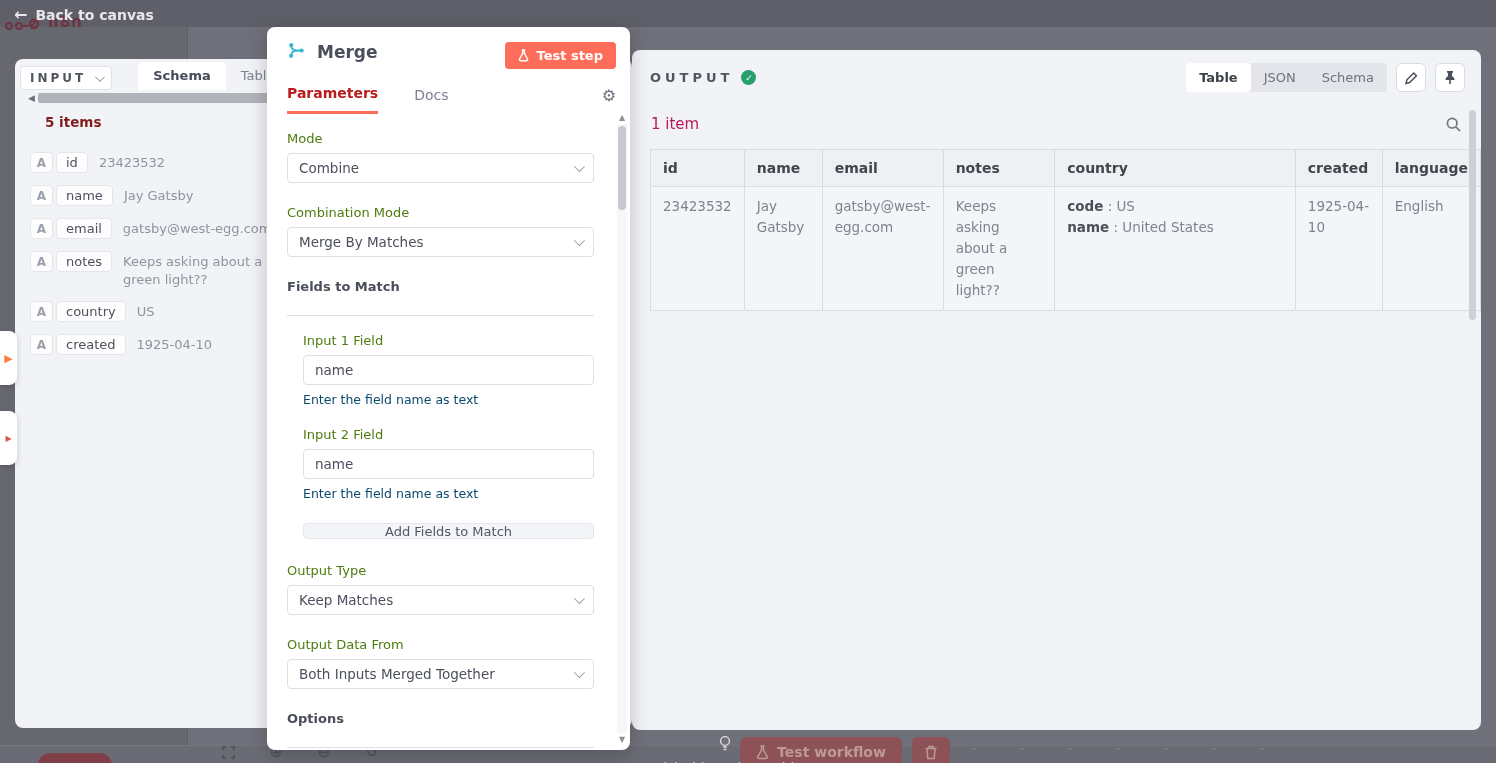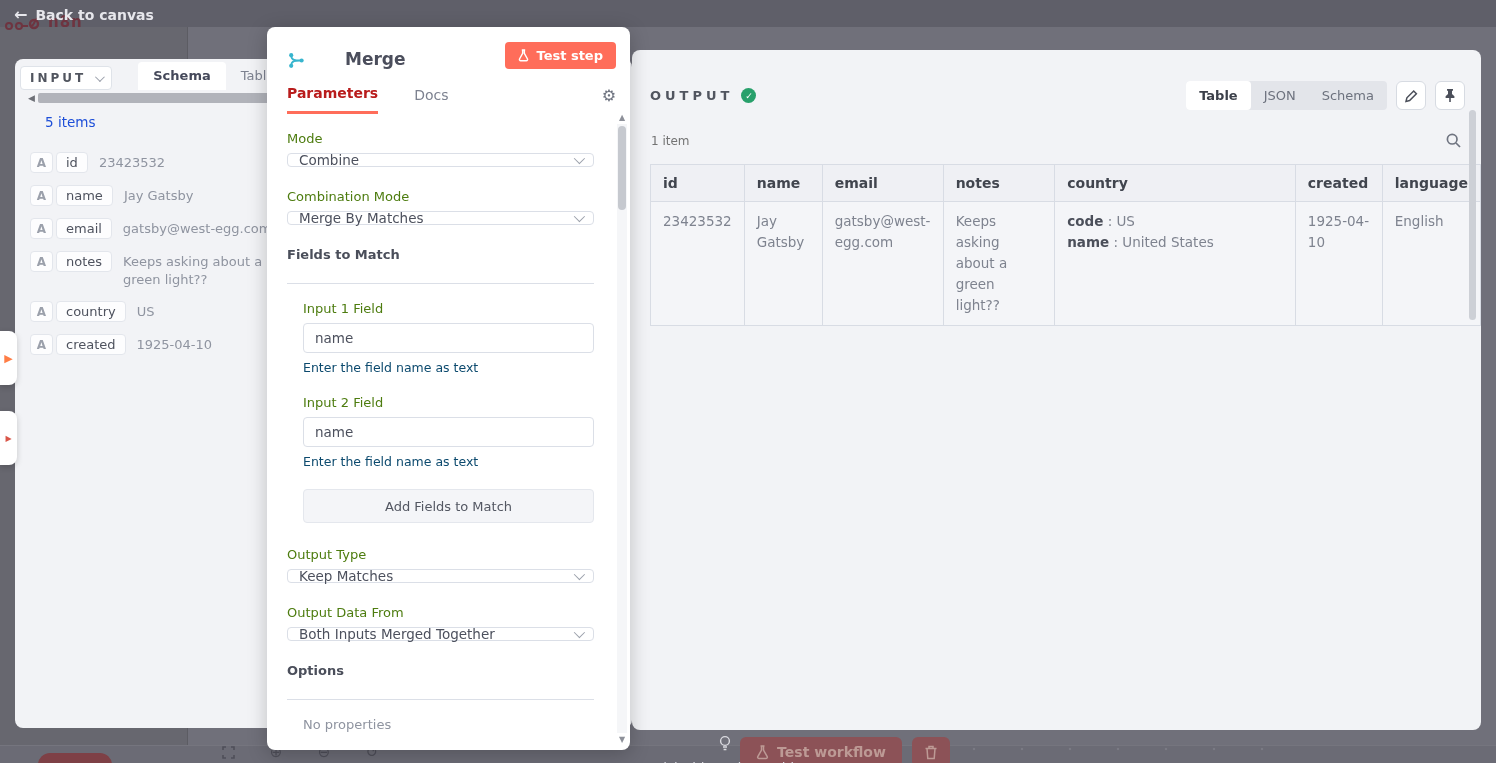--- a/index.html
+++ b/index.html
@@ -38,74 +38,74 @@
   .input-head { display:flex; align-items:flex-end; gap:26px; padding:3px 0 0 5px; height:31px; }
   .input-select { display:flex; align-items:center; gap:7px; background:#fff; border:1px solid #dfe3e9; border-radius:4px;
     padding:4px 9px; font-size:12px; font-weight:bold; letter-spacing:3px; color:#51555f; cursor:pointer; }
   .in-tabs { display:flex; align-items:flex-end; }
   .in-tab { padding:6px 15px 7px; font-size:13px; color:#7d8290; cursor:pointer; white-space:nowrap; }
   .in-tab.active { background:#fff; border-radius:4px 4px 0 0; color:#45495a; font-weight:bold; }
   .hscroll { position:absolute; left:13px; top:33px; width:252px; height:12px; display:flex; align-items:center; }
   .hscroll .larr { color:#6e7077; font-size:9px; margin-right:3px; }
   .hscroll .thumb { flex:1; height:10px; background:#b1b3ba; border-radius:2px; }
   .items-row { display:flex; align-items:center; justify-content:space-between; padding:24px 16px 0 30px; }
-  .items-count { font-size:13.5px; color:#1d4ed8; }
+  .items-count { font-size:13.5px; color:#7f1d1d;font-weight:bold; }
   .schema-list { padding:22px 10px 0 15px; }
   .schema-row { display:flex; align-items:flex-start; margin-bottom:12px; min-height:20px; }
   .type-pill { width:23px; height:21px; background:#fdfdfe; border:1px solid #e3e6ec; border-radius:4px; color:#9ba0ab;
     font-size:12px; font-weight:bold; display:flex; align-items:center; justify-content:center; flex:none; cursor:grab; }
   .key-pill { height:21px; background:#fdfdfe; border:1px solid #e3e6ec; border-radius:4px; color:#4e525e;
     font-size:13px; display:flex; align-items:center; padding:0 9px; margin-left:3px; flex:none; cursor:grab; }
   .schema-val { font-size:13px; color:#8f94a0; margin-left:11px; padding-top:2px; max-width:152px; line-height:1.4; }
 
   
   .merge-panel { position:absolute; left:267px; top:27px; width:363px; height:723px; background:#fff; border-radius:8px;
     box-shadow:0 4px 20px rgba(0,0,0,.22); z-index:5; }
-  .mp-head { display:flex; align-items:flex-end; padding:15px 14px 0 21px;gap:28px; }
+  .mp-head { display:flex; align-items:flex-start; padding:15px 14px 0 21px; }
   .mp-title { font-size:17px; font-weight:bold; color:#4b4e5c; margin-left:12px; }
   .test-step-btn { margin-left:auto; background:#ff6d5a; color:#fff; border:none; border-radius:4px; height:27px; padding:0 13px;
     font-size:13px; font-weight:bold; display:flex; align-items:center; gap:7px; cursor:pointer; font-family:inherit; }
   .mp-tabs { display:flex; align-items:center; padding:16px 14px 0 20px; }
   .mp-tab { font-size:14px; color:#7d8290; padding-bottom:10px; cursor:pointer; margin-right:36px; }
   .mp-tab.active { color:#b91c1c; font-weight:bold; border-bottom:3px solid #ff6d5a; }
   .gear { margin-left:auto; color:#6f7480; font-size:16px; cursor:pointer; padding-bottom:8px; }
   .mp-body { position:relative; padding:17px 36px 0 20px; }
   .param-label { font-size:13px; color:#4d7c0f; margin-bottom:7px; }
-  .select-box { height:14px; border:1px solid #dbdfe7; border-radius:4px; background:#fff; display:flex; align-items:center;
+  .select-box { height:30px; border:1px solid #dbdfe7; border-radius:4px; background:#fff; display:flex; align-items:center;
     padding:0 11px; font-size:13.5px; color:#4c505d; margin-bottom:22px; cursor:pointer; }
   .select-box .chev, .input-select .chev, .add-option .chev { width:8px; height:8px; border-right:1.6px solid #9ba0ab;
     border-bottom:1.6px solid #9ba0ab; transform:rotate(45deg) translateY(-2px); margin-left:auto; flex:none; }
   .input-select .chev { width:7px; height:7px; margin-left:2px; }
   .section-head { font-size:13px; font-weight:bold; color:#4a4e5a; border-bottom:1px solid #dbdfe7; padding-bottom:21px; margin-bottom:17px; }
   .nested { margin-left:16px; }
   .text-input { width:100%; height:30px; border:1px solid #dbdfe7; border-radius:4px; padding:0 11px; font-size:13.5px;
     color:#4c505d; font-family:inherit; background:#fff; }
   .hint { font-size:12.5px; color:#0c4a6e; margin:7px 0 20px; }
-  .wide-btn { width:calc(100% - 16px); margin-left:16px; height:34px; background:#f4f5f8; border:1px solid #e4e7ed; border-radius:4px;
+  .wide-btn { width:calc(100% - 16px); margin-left:16px; height:16px; background:#f4f5f8; border:1px solid #e4e7ed; border-radius:4px;
     font-size:13px; color:#53576200; color:#535762; font-family:inherit; cursor:pointer; margin-bottom:24px; }
   .no-props { font-size:13px; color:#8f94a0; margin:0 0 17px 16px; }
   .vrail { position:absolute; right:2px; top:86px; bottom:6px; width:12px; display:flex; flex-direction:column; align-items:center; }
   .vrail .va { color:#8d9099; font-size:8px; }
   .vrail .vtrack { flex:1; width:10px; position:relative; background:#f5f6f8; margin:2px 0; }
   .vrail .vthumb { position:absolute; top:2px; left:1px; width:8px; height:84px; background:#c6c9cf; border-radius:4px; }
 
   
   .output-panel { position:absolute; left:632px; top:50px; width:849px; height:680px; background:#f2f3f6; border-radius:8px; z-index:2; }
-  .op-head { display:flex; align-items:center; padding:31px 16px 0 18px; }
+  .op-head { display:flex; align-items:center; padding:13px 16px 0 18px; }
   .op-title { font-size:13px; font-weight:bold; letter-spacing:4px; color:#51555f; }
   .ok-badge { width:15px; height:15px; background:#28a06b; border-radius:50%; color:#fff; font-size:9px; display:flex;
     align-items:center; justify-content:center; margin-left:8px; font-weight:bold; }
   .op-controls { margin-left:auto; display:flex; align-items:center; gap:9px; }
   .seg { display:flex; background:#e3e5ea; border-radius:4px; padding:0; height:29px; align-items:center; }
   .seg-btn { padding:0 13px; height:29px; display:flex; align-items:center; font-size:13px; color:#6d727e; cursor:pointer; border-radius:4px; }
   .seg-btn.active { background:#fff; color:#3c404a; font-weight:bold; }
   .icon-btn { width:30px; height:29px; background:#fff; border:1px solid #d7dbe2; border-radius:6px; display:flex;
     align-items:center; justify-content:center; cursor:pointer; }
   .op-sub { display:flex; align-items:center; justify-content:space-between; padding:23px 20px 0 19px; }
-  .op-count { font-size:12px; color:#737373; }
+  .op-count { font-size:15px; color:#be185d; }
   .out-table { border-collapse:collapse; margin:16px 0 0 18px; table-layout:fixed; }
   .out-table th { border:1px solid #d8dce4; text-align:left; padding:10px 12px; font-size:14px; color:#41454e; background:#eff0f4; }
   .out-table td { border:1px solid #d8dce4; text-align:left; padding:9px 12px; font-size:13.5px; color:#7e838f; vertical-align:top; line-height:1.55; background:#f4f5f8; }
   .out-table td b { color:#4b4f5a; font-weight:bold; }
   .op-scroll { position:absolute; right:5px; top:60px; width:7px; height:210px; background:#cdd0d6; border-radius:4px; }
 
   svg { display:block; }
 </style>
 </head>
 <body>

